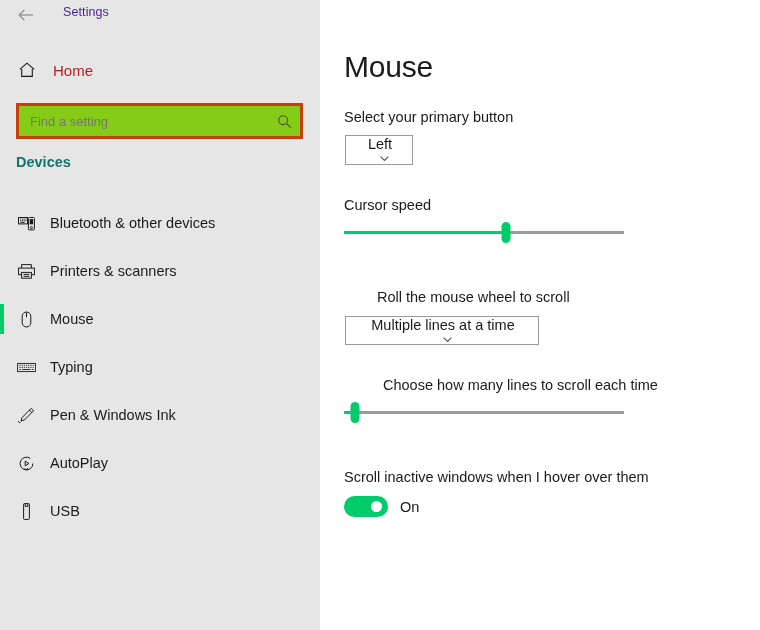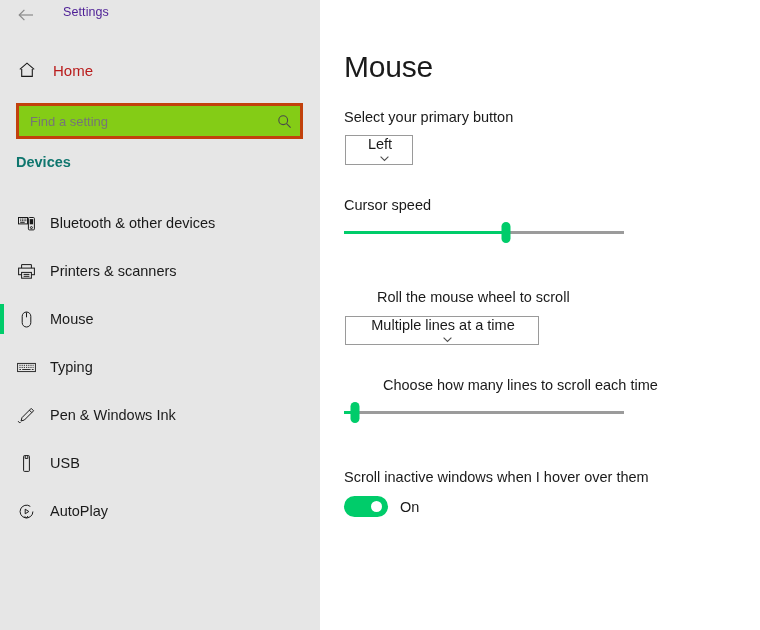--- a/index.html
+++ b/index.html
@@ -368,37 +368,37 @@
             <path d="M4.6 17.4 c-1.2 0.5 -2.3 -0.2 -2.3 -1.2"></path>
           </svg>
         </span>
         <span class="nav-label">Pen &amp; Windows Ink</span>
       </div>
 
       <div class="nav-item">
         <span class="nav-accent"></span>
         <span class="nav-icon">
           <svg width="21" height="21" viewBox="0 0 21 21" fill="none" stroke="currentColor" stroke-width="1">
-            <rect x="7.6" y="2.6" width="5.8" height="15.8" rx="0.8"></rect>
-            <path d="M9.2 2.8 V5.4 h2.6 V2.8"></path>
-          </svg>
-        </span>
-        <span class="nav-label">USB</span>
-      </div>
-
-      <div class="nav-item">
-        <span class="nav-accent"></span>
-        <span class="nav-icon">
-          <svg width="21" height="21" viewBox="0 0 21 21" fill="none" stroke="currentColor" stroke-width="1">
             <path d="M16.9 10.5 a6.4 6.4 0 1 1 -2.6 -5.1"></path>
             <path d="M10.5 17 l-1.9 -1.6 M10.5 17 l1.5 -2"></path>
             <path d="M9.2 8.2 L12.8 10.5 L9.2 12.8 Z"></path>
           </svg>
         </span>
         <span class="nav-label">AutoPlay</span>
+      </div>
+
+      <div class="nav-item">
+        <span class="nav-accent"></span>
+        <span class="nav-icon">
+          <svg width="21" height="21" viewBox="0 0 21 21" fill="none" stroke="currentColor" stroke-width="1">
+            <rect x="7.6" y="2.6" width="5.8" height="15.8" rx="0.8"></rect>
+            <path d="M9.2 2.8 V5.4 h2.6 V2.8"></path>
+          </svg>
+        </span>
+        <span class="nav-label">USB</span>
       </div>
 
     </div>
   </div>
 
   <div id="content">
 
     <div id="page-title">Mouse</div>
 
     <div class="field-label" style="left:24px; top:109px;">Select your primary button</div>

